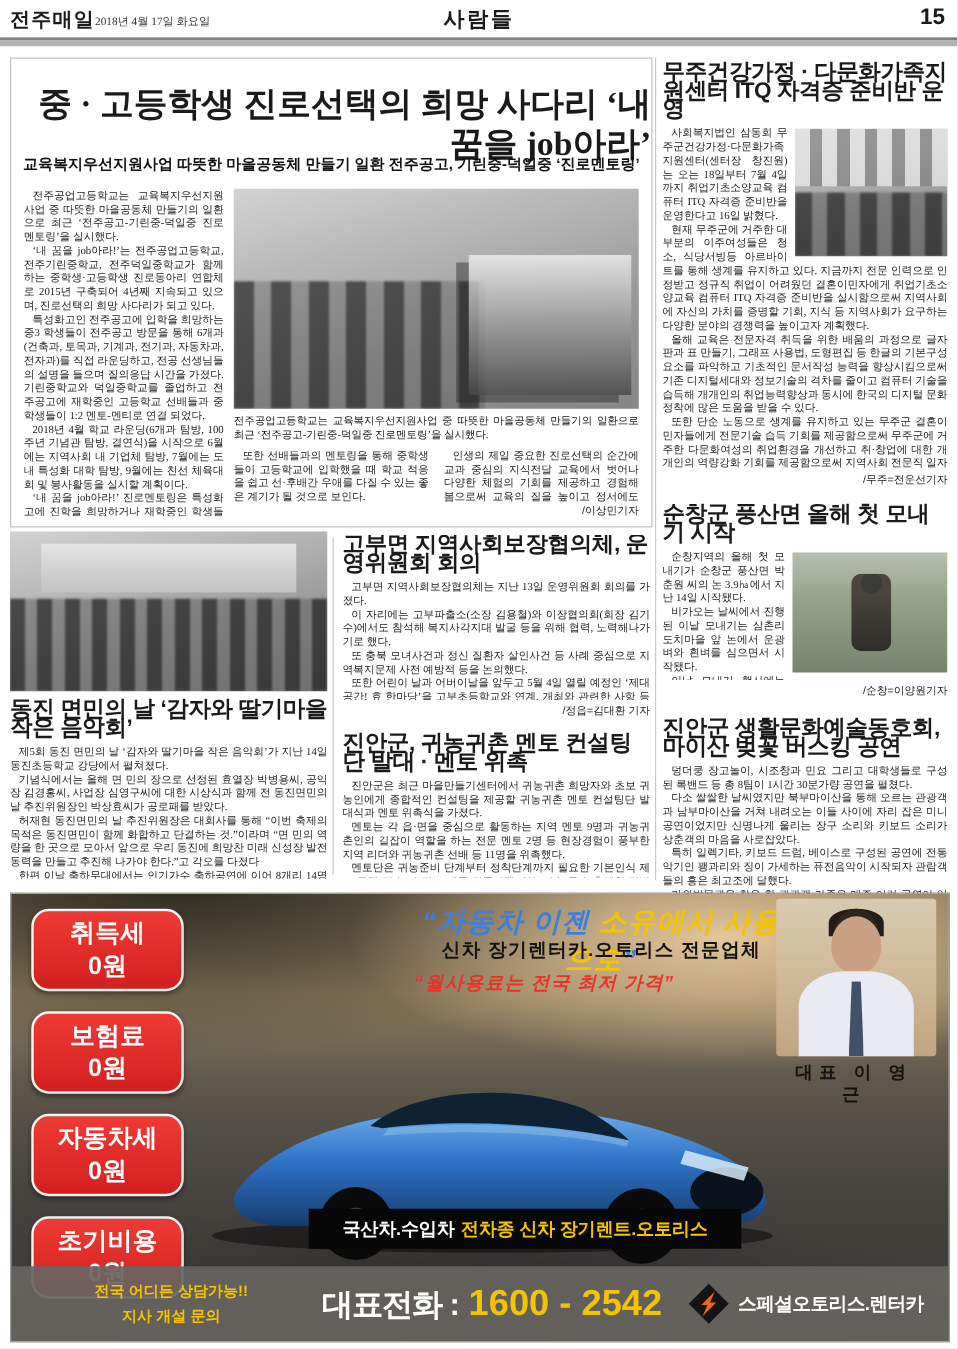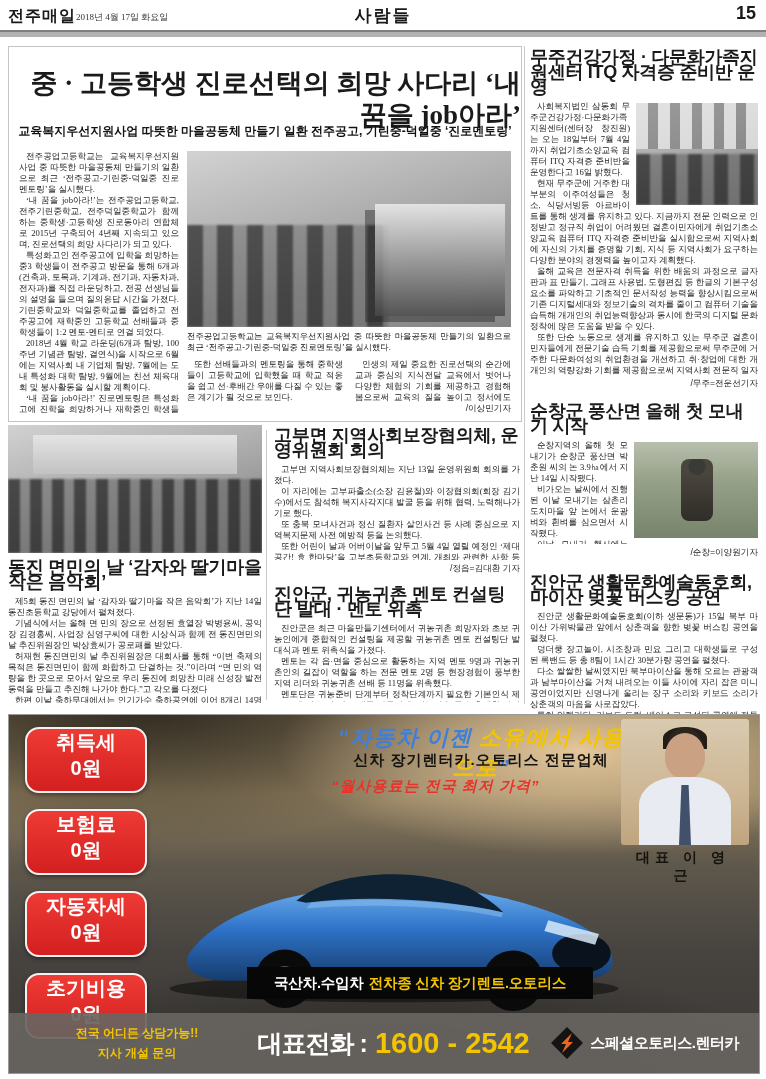--- a/index.html
+++ b/index.html
@@ -82,21 +82,21 @@
   
   .ad{position:absolute;left:8px;top:714px;width:750px;height:358px;border:1px solid #9a9a9a;overflow:hidden;
       background:
         radial-gradient(ellipse 430px 150px at 76% 10%, rgba(233,203,158,.95), rgba(233,203,158,0) 70%),
         radial-gradient(ellipse 520px 210px at 18% -4%, rgba(38,34,26,.9), rgba(38,34,26,0) 68%),
         radial-gradient(ellipse 760px 300px at 50% 118%, rgba(24,22,20,.95), rgba(24,22,20,0) 62%),
         linear-gradient(180deg,#77684f 0%,#8d7c5d 22%,#5e574b 42%,#474440 66%,#3a3835 100%);}
   .ad-badge{position:absolute;left:16px;width:118px;height:62px;border-radius:14px;
       background:linear-gradient(180deg,#ef3b35,#d31f1f);border:2px solid #f2f2f2;
       color:#fff;font-family:"Liberation Sans",sans-serif;font-weight:700;font-size:20px;line-height:26px;
-      display:flex;flex-direction:column;align-items:center;justify-content:flex-start;text-align:center;
+      display:flex;flex-direction:column;align-items:center;justify-content:center;text-align:center;
       box-shadow:0 2px 4px rgba(0,0,0,.4);}
   .slogan{position:absolute;left:322px;top:8px;width:300px;text-align:center;
       font-family:"Liberation Sans",sans-serif;font-weight:700;font-style:italic;font-size:22px;letter-spacing:1px;}
   .ad-line2{position:absolute;left:322px;top:36px;width:300px;text-align:center;color:#15130f;
       font-family:"Liberation Sans",sans-serif;font-weight:700;font-size:15px;letter-spacing:1px;}
   .ad-line3{position:absolute;left:322px;top:62px;width:300px;text-align:left;
       font-family:"Liberation Sans",sans-serif;font-weight:700;font-style:italic;font-size:15px;letter-spacing:1px;}
   .ceo-photo{position:absolute;right:10px;top:4px;width:128px;height:126px;border-radius:3px;overflow:hidden;
       background:linear-gradient(180deg,#d9cab0 0%,#cdb694 60%,#bfa57f 100%);}
   .ceo-photo .head{position:absolute;left:44px;top:14px;width:40px;height:46px;border-radius:50% 50% 46% 46%;
@@ -174,21 +174,20 @@
         <p class="bp">순창지역의 올해 첫 모내기가 순창군 풍산면 박춘원 씨의 논 3.9㏊에서 지난 14일 시작됐다.</p>
         <p class="bp">비가오는 날씨에서 진행된 이날 모내기는 삼촌리 도치마을 앞 논에서 운광벼와 흰벼를 심으면서 시작됐다.</p>
         <p class="bp">이날 모내기 행사에는 마을 주민과 면 직원들이 함께 하면서 올해 첫 모내기를 축하하고 풍년 농사를 기원했다.</p>
       </div>
       <div class="byline">/순창=이양원기자</div>
     </div>
 
     <div class="art-busking">
       <h2 class="atitle">진안군 생활문화예술동호회, 마이산 벚꽃 버스킹 공연</h2>
       <div class="body">
-        <p class="bp">진안군 생활문화예술동호회(이하 생문동)가 15일 북부 마이산 가위박물관 앞에서 상춘객을 향한 벚꽃 버스킹 공연을 펼쳤다.</p>
         <p class="bp">덩더쿵 장고놀이, 시조창과 민요 그리고 대학생들로 구성된 록밴드 등 총 8팀이 1시간 30분가량 공연을 펼쳤다.</p>
         <p class="bp">다소 쌀쌀한 날씨였지만 북부마이산을 통해 오르는 관광객과 남부마이산을 거쳐 내려오는 이들 사이에 자리 잡은 미니 공연이었지만 신명나게 울리는 장구 소리와 키보드 소리가 상춘객의 마음을 사로잡았다.</p>
         <p class="bp">특히 일렉기타, 키보드 드럼, 베이스로 구성된 공연에 전통악기인 꽹과리와 징이 가세하는 퓨전음악이 시작되자 관람객들의 흥은 최고조에 달했다.</p>
         <p class="bp">가위박물관을 찾은 한 관광객 가족은 매주 이런 공연이 있는지 궁금해 하며, “봄·성악을 넘나드는 고대부터 현대까지 세계가위 1500여점도 보고 공연도 볼 수 있어 너무 좋았다.”며 만족감을 나타냈다.</p>
 
       </div>
       <div class="byline">/진안=우태만기자</div>
     </div>
   </div>
 

